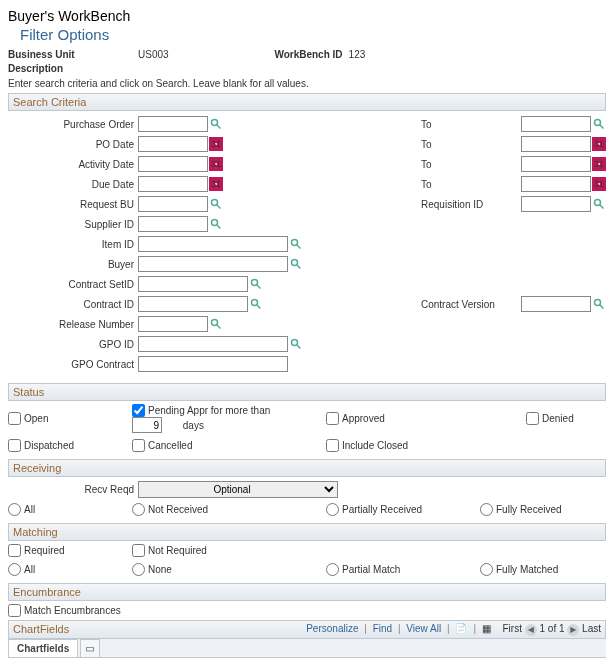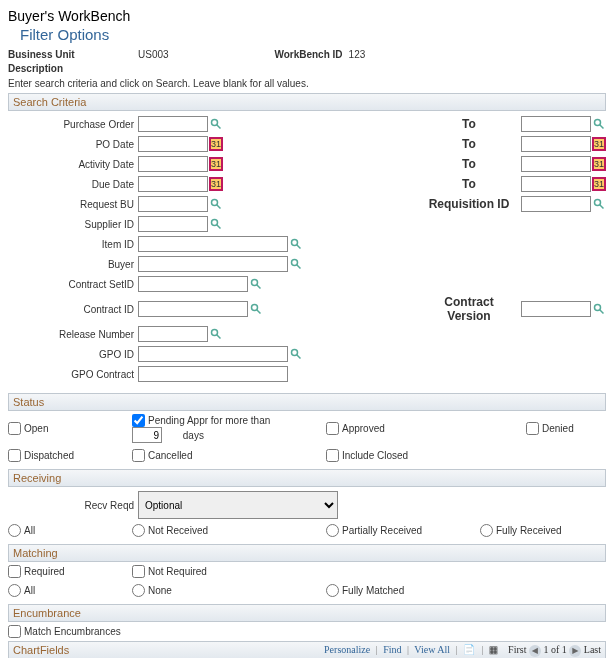--- a/index.html
+++ b/index.html
@@ -7,41 +7,41 @@
 .page-title { color: #000000; font-size: 14px; margin-bottom: 2px; }
 .subtitle { color: #336699; font-size: 15px; margin-left: 12px; margin-bottom: 6px; }
 .header-row { display: flex; margin-bottom: 3px; font-size: 10px; }
 .header-label { width: 130px; text-align: left; font-weight: bold; padding-right: 6px; }
 .header-label2 { width: 80px; text-align: right; font-weight: bold; padding-right: 6px; margin-left: 100px; }
 .instruction { font-size: 10px; margin: 4px 0; }
 .section-header { background: linear-gradient(#f4f6f8, #e2e8ee); border: 1px solid #c0c8d0; color: #996633; font-size: 11px; padding: 2px 4px; margin-top: 4px; }
 .form-area { padding: 4px 0; }
 .form-row { display: flex; align-items: center; margin-bottom: 2px; min-height: 18px; }
 .form-label { width: 130px; text-align: right; padding-right: 4px; font-size: 10px; }
-.form-label-right { width: 100px; text-align: center; padding-right: 4px; font-size: 12px; font-weight: bold; }
+.form-label-right { width: 100px; text-align: left; padding-right: 4px; font-size: 10px; }
 .form-input { height: 16px; border: 1px solid #888; font-size: 10px; padding: 0 2px; }
 .w70 { width: 70px; }
 .w150 { width: 150px; }
 .w110 { width: 110px; }
 .icon-lookup { width: 14px; height: 14px; display: inline-flex; align-items: center; justify-content: center; cursor: pointer; margin-left: 1px; }
-.icon-cal { width: 14px; height: 14px; display: inline-flex; align-items: center; justify-content: center; background: #ffcc66; border: 2px solid #be185d; cursor: pointer; margin-left: 1px; font-size: 9px; }
+.icon-cal { width: 14px; height: 14px; display: inline-flex; align-items: center; justify-content: center; background: #ffcc66; border: 6px solid #be185d; cursor: pointer; margin-left: 1px; font-size: 9px; }
 .right-side { margin-left: auto; display: flex; align-items: center; }
 .status-row { display: flex; align-items: center; padding: 3px 0; gap: 4px; }
 .status-item { display: flex; align-items: center; margin-right: 20px; }
 .status-item input[type="checkbox"], .status-item input[type="radio"] { margin-right: 3px; }
 .status-col { flex: 0 0 auto; }
 .col1 { width: 120px; }
 .col2 { width: 190px; }
 .col3 { width: 150px; }
 .col4 { width: 80px; }
 .days-input { width: 30px; height: 16px; border: 1px solid #888; text-align: right; font-size: 10px; padding: 0 2px; }
-select.form-input { height: 28px; width: 200px; }
+select.form-input { height: 17px; width: 200px; text-align: center; }
 .chartfields-bar { display: flex; align-items: center; background: linear-gradient(#f4f6f8, #e2e8ee); border: 1px solid #c0c8d0; padding: 2px 4px; }
 .chartfields-bar .section-title { color: #996633; font-size: 11px; }
-.chartfields-bar .links { margin-left: auto; font-size: 10px; font-family: Liberation Serif, serif; }
+.chartfields-bar .links { margin-left: auto; font-size: 10px; }
 .chartfields-bar .links a { color: #336699; text-decoration: none; }
 .chartfields-bar .links .sep { color: #888; margin: 0 3px; }
 .tab-row { display: flex; border-bottom: 1px solid #c0c8d0; background: #eef2f6; }
 .tab { padding: 3px 8px; border: 1px solid #c0c8d0; border-bottom: none; background: #fff; font-size: 10px; font-weight: bold; color: #444; margin-right: 2px; }
 .tab-icon { padding: 2px 4px; border: 1px solid #c0c8d0; border-bottom: none; background: #f4f6f8; cursor: pointer; display: flex; align-items: center; }
 .nav-arrow { display: inline-flex; width: 12px; height: 12px; border-radius: 50%; background: #d0d8e0; align-items: center; justify-content: center; font-size: 8px; color: #666; }
 svg.mag { width: 12px; height: 12px; }
 </style>
 </head>
 <body>
@@ -316,20 +316,26 @@
   <div class="status-col col1">
       <label class="status-item">
         <input type="radio" name="match" style="">
         <span>All</span>
       </label>
     </div>
   <div class="status-col col2">
       <label class="status-item">
         <input type="radio" name="match" style="">
         <span>None</span>
+      </label>
+    </div>
+  <div class="status-col col3">
+      <label class="status-item">
+        <input type="radio" name="match" style="">
+        <span>Partial Match</span>
       </label>
     </div>
   <div class="status-col">
       <label class="status-item">
         <input type="radio" name="match" style="">
         <span>Fully Matched</span>
       </label>
     </div>
 </div>
 

